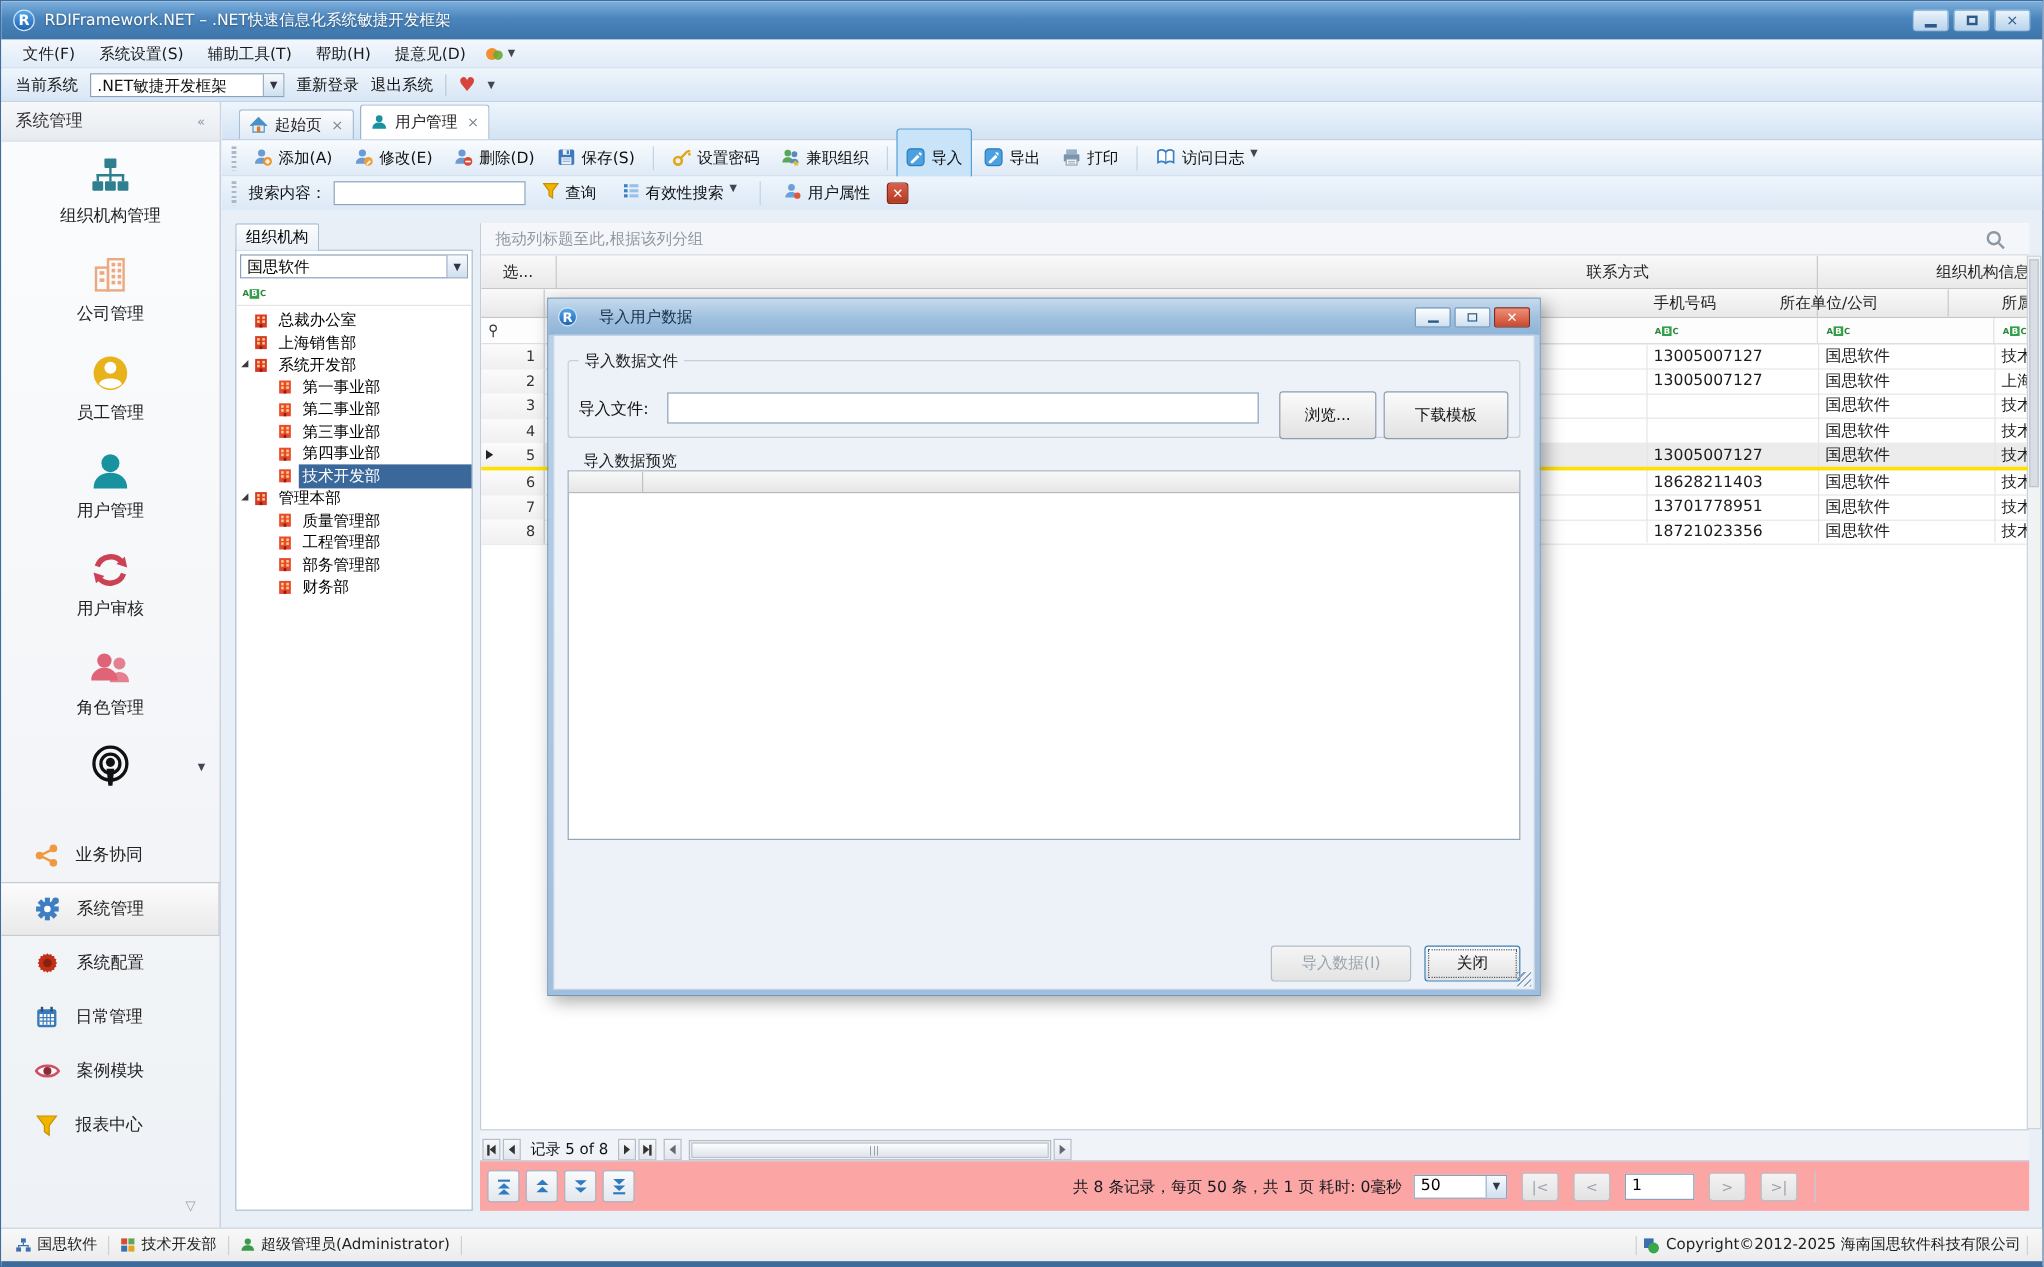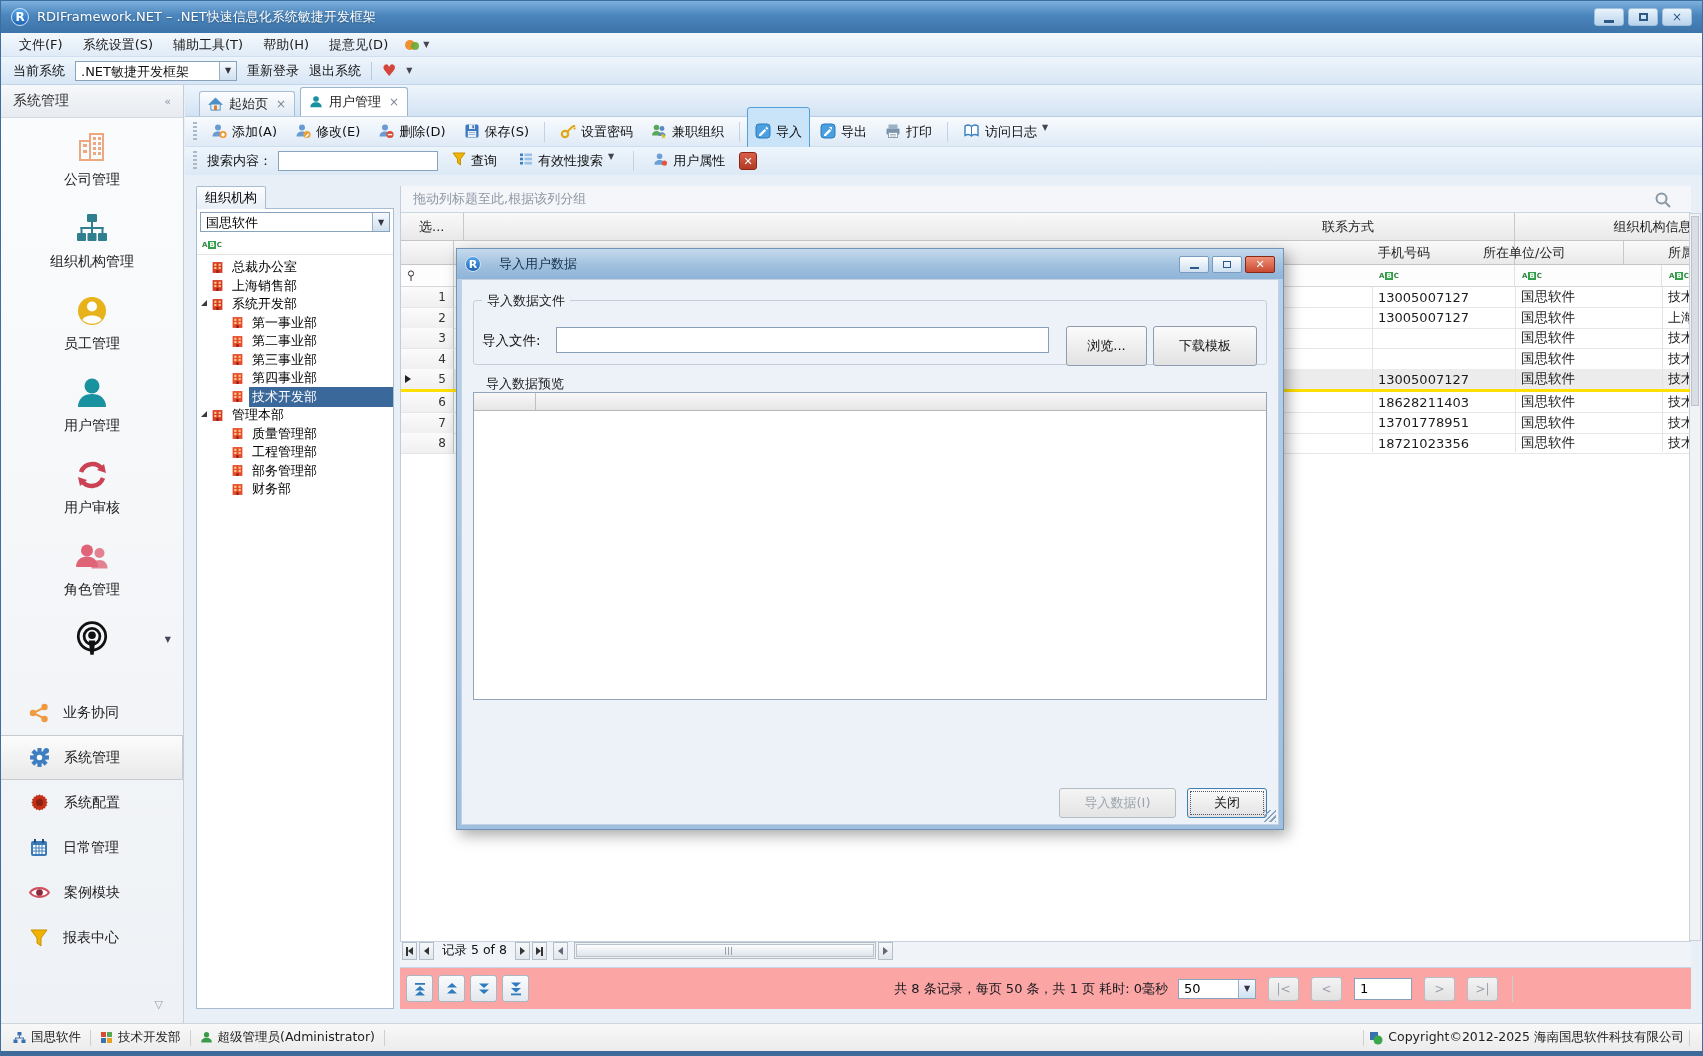--- a/index.html
+++ b/index.html
@@ -123,21 +123,21 @@
   .rowmark { position:absolute; left:4px; top:6px; width:0; height:0;
     border-left:6px solid #222; border-top:4px solid transparent; border-bottom:4px solid transparent; }
   .vline { position:absolute; top:101px; height:165px; width:0; border-left:1px solid #e4e4e4; }
   .focusline { position:absolute; left:0; width:1289px; height:3px; background:#ffe000; z-index:3; }
   .vscroll { position:absolute; left:1688px; top:212px; width:12px; height:728px;
     background:#f1f2f4; border:1px solid #ccd2d9; }
   .vscroll .thumb { margin:2px 1px; height:190px; background:#d9dee4; border:1px solid #bcc4cd; }
 
   
   .recordnav { position:absolute; left:399px; top:940px; width:1291px; height:26px;
-    background:#f0f4f9; border-top:1px solid #c6d2e0; display:flex; align-items:flex-start; gap:2px; padding-left:2px; }
+    background:#f0f4f9; border-top:1px solid #c6d2e0; display:flex; align-items:flex-end; gap:2px; padding-left:2px; }
   .navbtn { width:15px; height:18px; background:linear-gradient(#f6f8fa,#e2e7ed); border:1px solid #b4bec9;
     display:flex; align-items:center; justify-content:center; }
   .rectext { font-size:12.5px; color:#111; padding:0 6px; white-space:nowrap; }
   .hscroll { width:302px; height:17px; border:1px solid #b4bcc6; background:#eef0f3; margin-left:4px; position:relative; }
   .hscroll .thumb { position:absolute; inset:1px; background:linear-gradient(#fcfdfe,#dfe4ea); border:1px solid #b9c2cc; }
   .hscroll .gripdots { position:absolute; left:50%; top:4px; width:8px; height:8px;
     background:repeating-linear-gradient(90deg,#97a2ae 0 1px,transparent 1px 3px); }
   .t-left { width:0; height:0; border-right:5px solid #333; border-top:4px solid transparent; border-bottom:4px solid transparent; }
   .t-right { width:0; height:0; border-left:5px solid #333; border-top:4px solid transparent; border-bottom:4px solid transparent; }
   .t-bar { width:2px; height:9px; background:#333; }
@@ -244,20 +244,32 @@
     <span class="dn-arrow">▼</span>
   </div>
 
   <div class="sidebar">
     <div class="side-header">
       <span>系统管理</span>
       <span class="collapse-ic">«</span>
     </div>
 
     <div class="big-item">
+      <svg width="36" height="36" viewBox="0 0 36 36" fill="#2f7f8e">
+          <rect x="13" y="3" width="10" height="8" rx="1"></rect>
+          <rect x="3" y="22" width="9" height="8" rx="1"></rect>
+          <rect x="13.5" y="22" width="9" height="8" rx="1"></rect>
+          <rect x="24" y="22" width="9" height="8" rx="1"></rect>
+          <path d="M17 11h2v5h-2z"></path>
+          <path d="M6.5 16h23v2h-23z"></path>
+          <path d="M6.5 16h2v6h-2zM17 16h2v6h-2zM27.5 16h2v6h-2z"></path>
+        </svg>
+      <span class="lbl">组织机构管理</span>
+    </div>
+    <div class="big-item">
       <svg width="36" height="36" viewBox="0 0 36 36">
           <g fill="none" stroke="#eda87f" stroke-width="2">
             <rect x="6" y="12" width="10" height="19"></rect>
             <rect x="16" y="5" width="13" height="26"></rect>
           </g>
           <g fill="#eda87f">
             <rect x="9" y="15" width="4" height="3"></rect>
             <rect x="9" y="21" width="4" height="3"></rect>
             <rect x="19" y="8" width="3" height="3"></rect>
             <rect x="24" y="8" width="3" height="3"></rect>
@@ -265,32 +277,20 @@
             <rect x="24" y="13" width="3" height="3"></rect>
             <rect x="19" y="18" width="3" height="3"></rect>
             <rect x="24" y="18" width="3" height="3"></rect>
             <rect x="19" y="23" width="3" height="3"></rect>
             <rect x="24" y="23" width="3" height="3"></rect>
           </g>
         </svg>
       <span class="lbl">公司管理</span>
     </div>
     <div class="big-item">
-      <svg width="36" height="36" viewBox="0 0 36 36" fill="#2f7f8e">
-          <rect x="13" y="3" width="10" height="8" rx="1"></rect>
-          <rect x="3" y="22" width="9" height="8" rx="1"></rect>
-          <rect x="13.5" y="22" width="9" height="8" rx="1"></rect>
-          <rect x="24" y="22" width="9" height="8" rx="1"></rect>
-          <path d="M17 11h2v5h-2z"></path>
-          <path d="M6.5 16h23v2h-23z"></path>
-          <path d="M6.5 16h2v6h-2zM17 16h2v6h-2zM27.5 16h2v6h-2z"></path>
-        </svg>
-      <span class="lbl">组织机构管理</span>
-    </div>
-    <div class="big-item">
       <svg width="36" height="36" viewBox="0 0 36 36">
           <circle cx="18" cy="18" r="14" fill="#e8b31a"></circle>
           <circle cx="18" cy="13.5" r="5" fill="#fff"></circle>
           <path d="M8.5 27c1.5-6 17.5-6 19 0a14 14 0 0 1-19 0z" fill="#fff"></path>
         </svg>
       <span class="lbl">员工管理</span>
     </div>
     <div class="big-item">
       <svg width="36" height="36" viewBox="0 0 36 36" fill="#18929e">
           <circle cx="18" cy="11" r="7.5"></circle>

